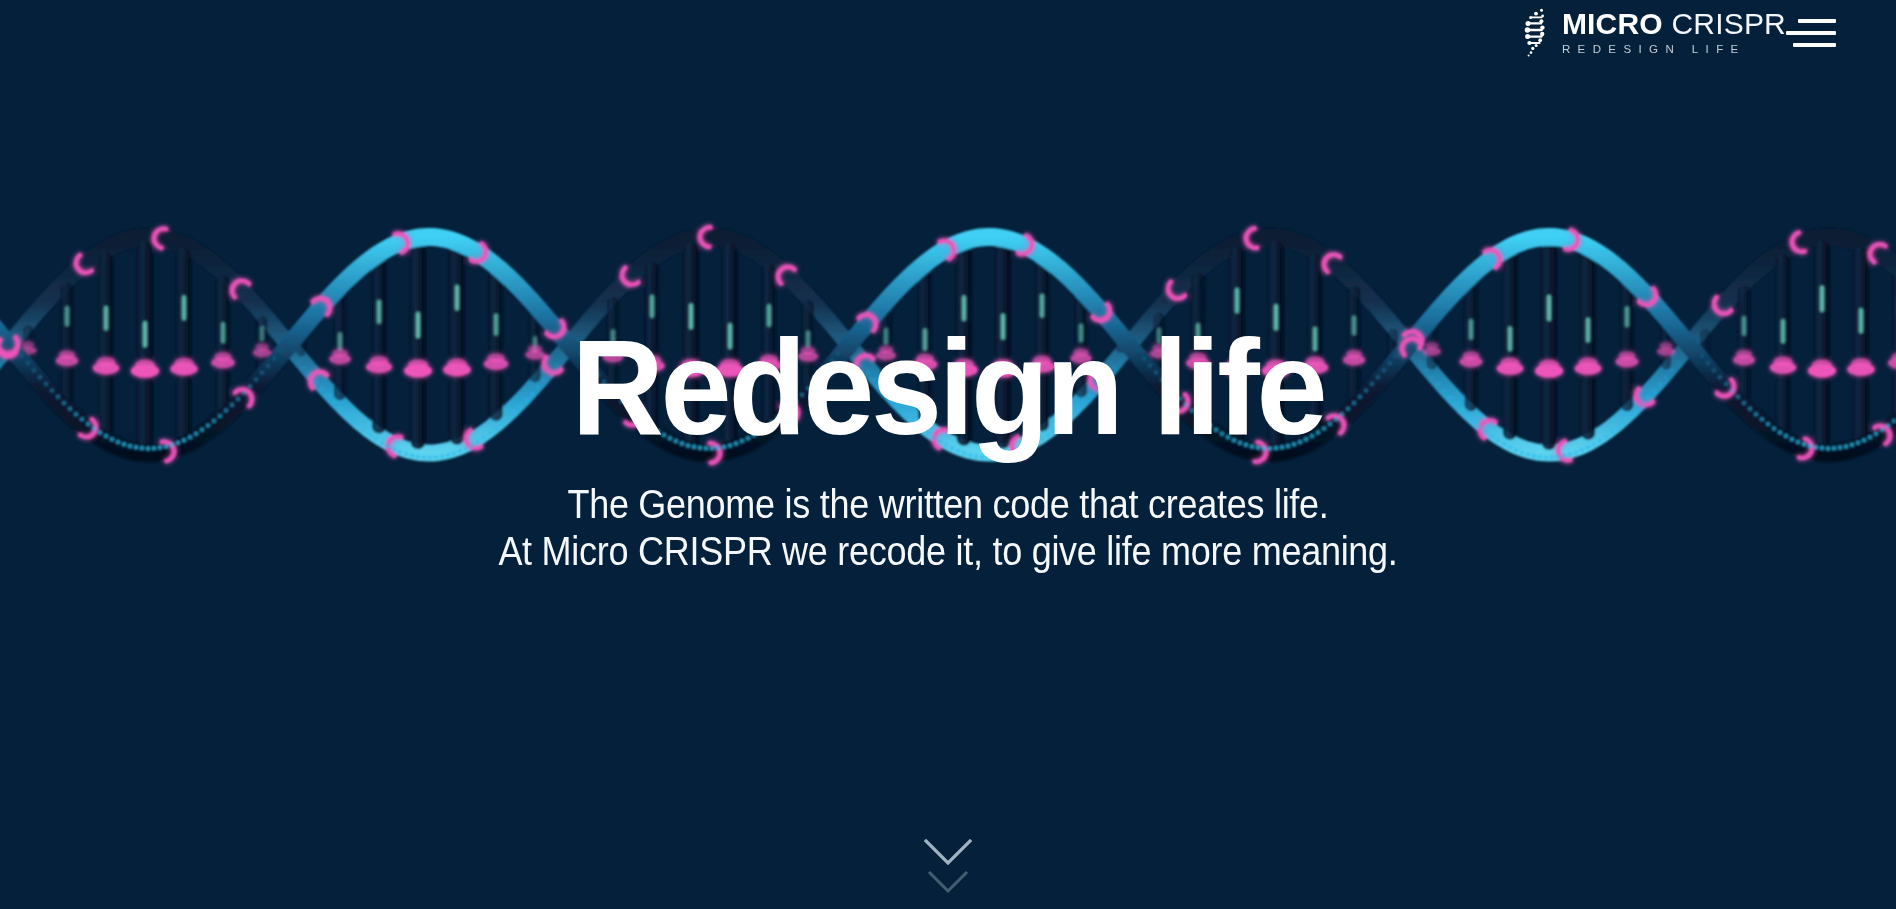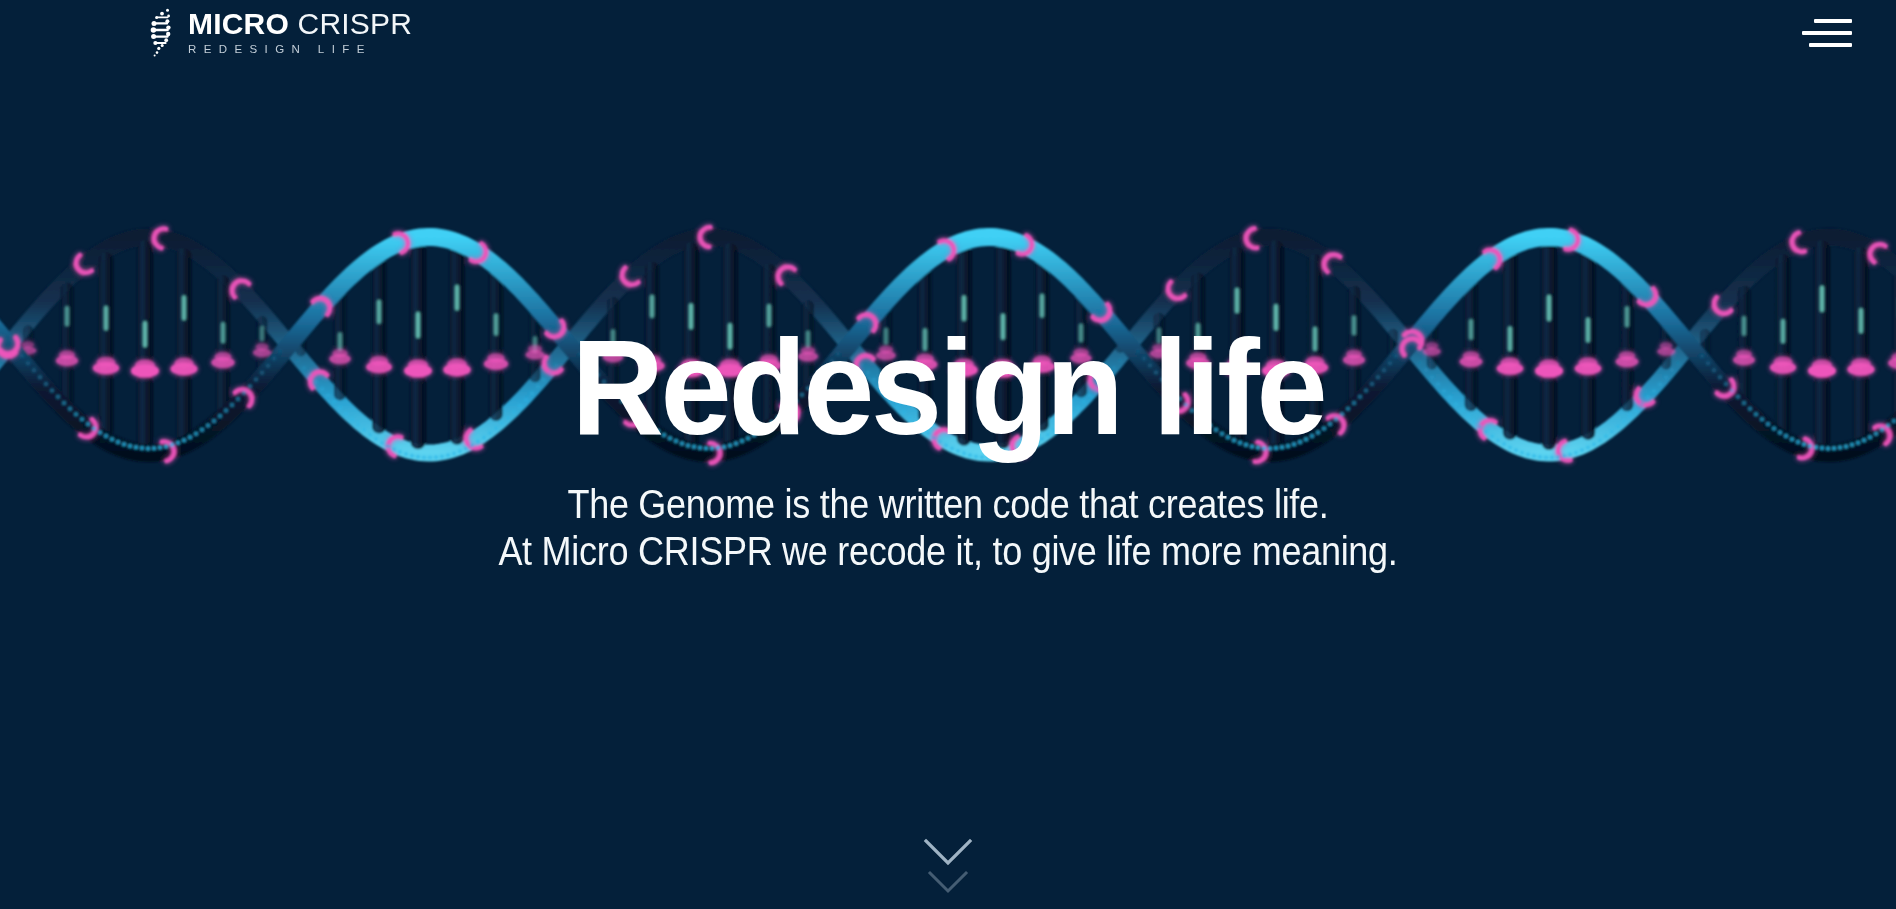--- a/index.html
+++ b/index.html
@@ -26,24 +26,23 @@
     position:absolute;
     left:-40px; top:185px;
     width:1976px; height:320px;
     pointer-events:none;
   }
   .dna-layer svg { display:block; width:100%; height:100%; }
 
   
   .site-header {
     position:absolute; top:0; left:0; right:0; height:66px;
-    display:flex; align-items:center; justify-content:space-between;
-    padding:0 40px 0 148px;
+    display:flex; align-items:center; justify-content:flex-end;
+    padding:0 56px 0 148px;
     z-index:40;
-    gap:24px;
   }
 
   .brand { display:flex; align-items:flex-start; gap:14px; text-decoration:none; }
 
   .brand-mark { width:26px; height:50px; flex:0 0 26px; margin-top:-2px; }
   .brand-mark svg { display:block; width:100%; height:100%; }
 
   .brand-text { display:flex; flex-direction:column; line-height:1; }
   .brand-title {
     font-size:30px; letter-spacing:.2px; color:#ffffff;

